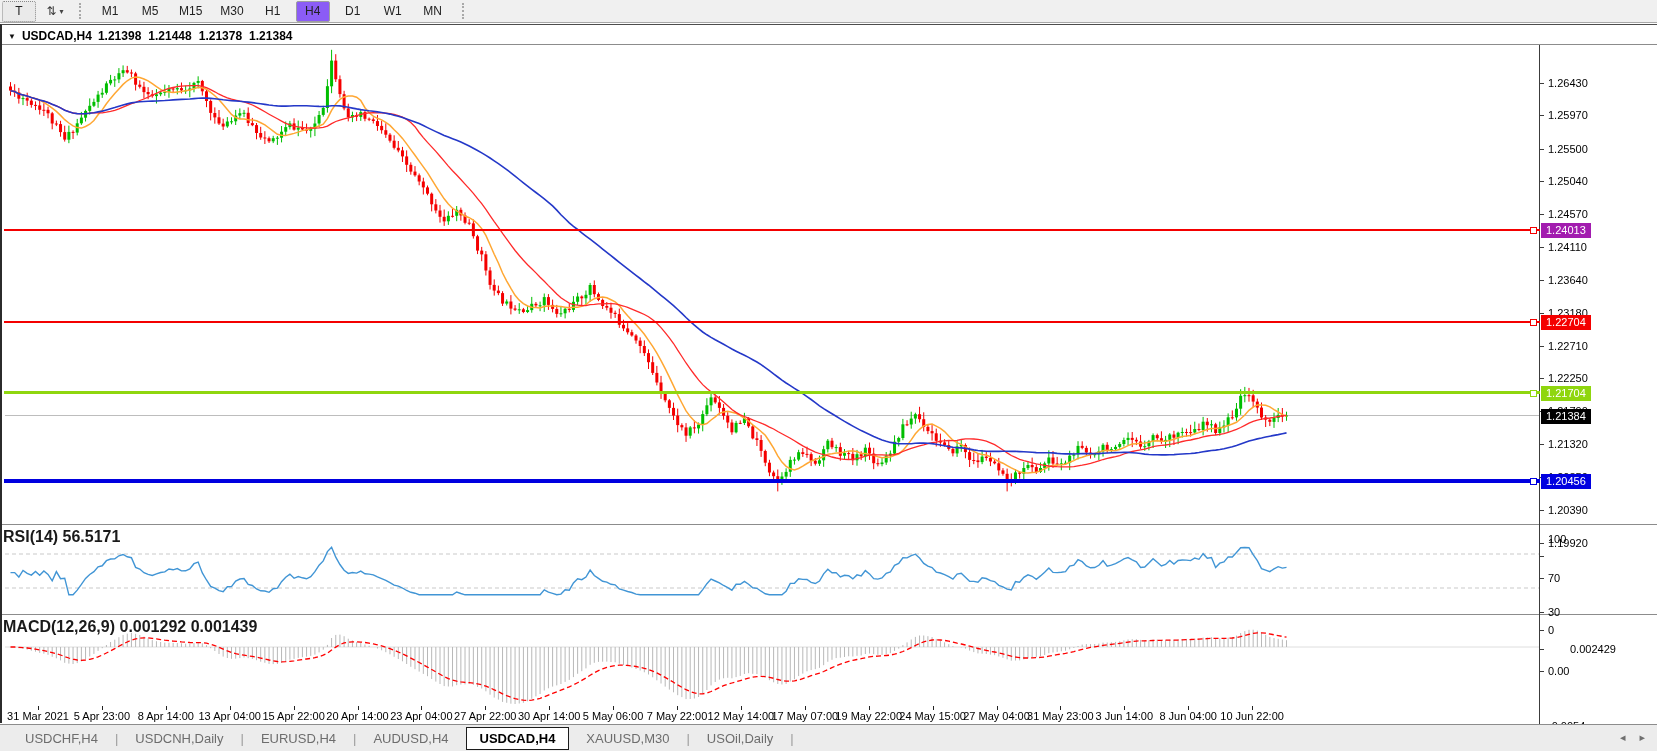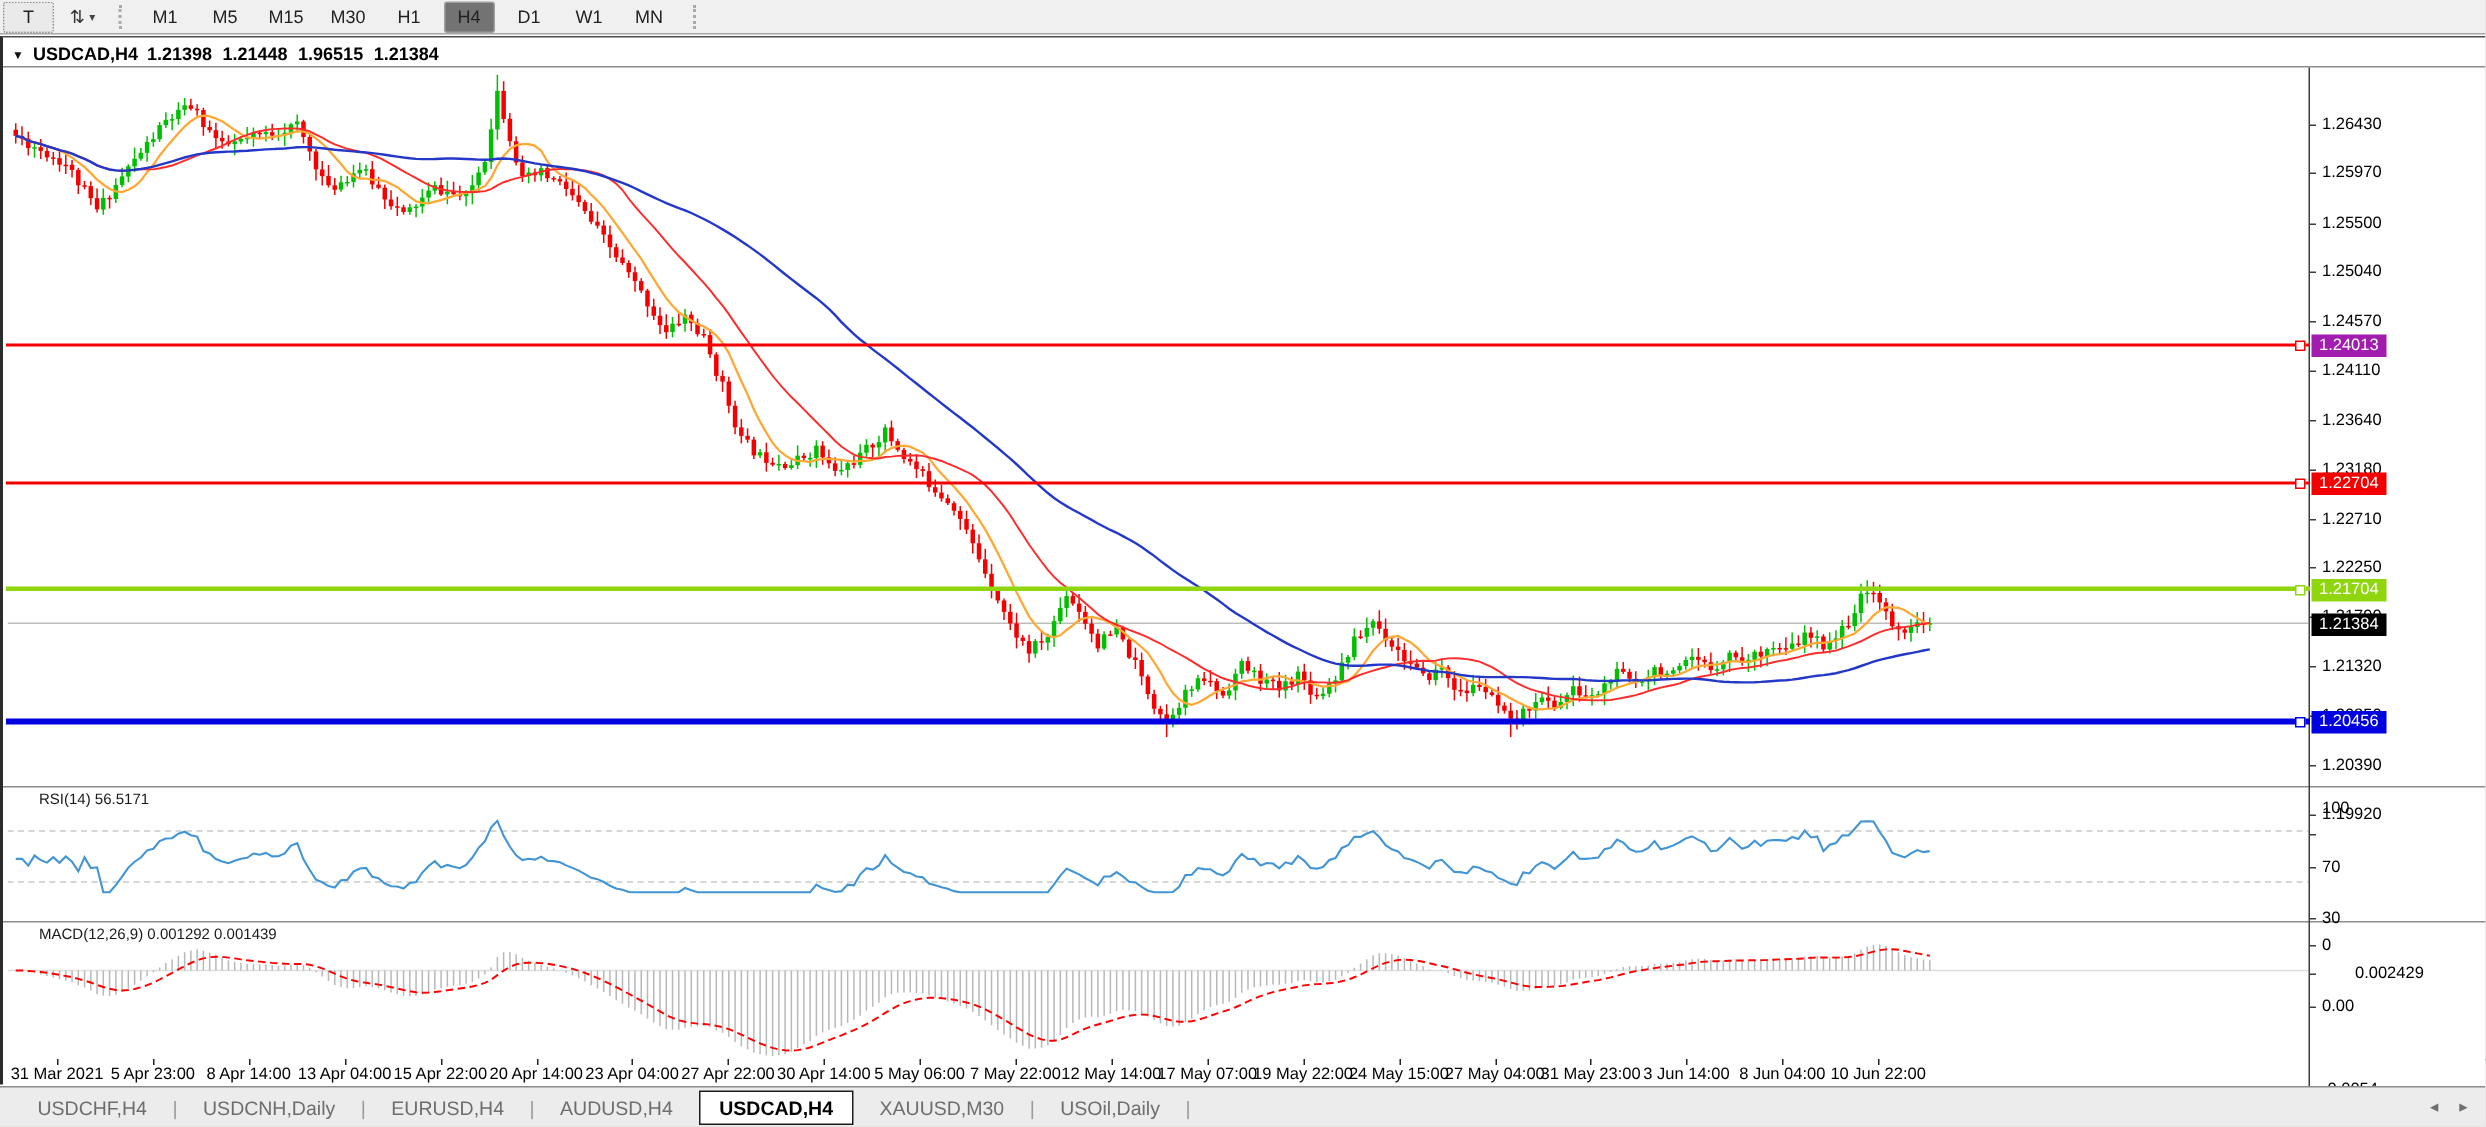--- a/index.html
+++ b/index.html
@@ -5,21 +5,21 @@
   html,body{margin:0;padding:0;background:#d4d0c8;}
   #app{position:relative;width:1657px;height:751px;background:#ffffff;
        font-family:"Liberation Sans","DejaVu Sans",sans-serif;overflow:hidden;
        -webkit-font-smoothing:antialiased;}
   
   #toolbar{position:absolute;left:0;top:0;width:1657px;height:23px;background:#f0f0f0;
            border-bottom:1px solid #a8a8a8;display:flex;align-items:center;gap:2px;padding-left:2px;box-sizing:border-box;}
   .tbtn{height:19px;min-width:22px;padding:0 5px;display:flex;align-items:center;justify-content:center;
         font-size:12px;color:#222;border:1px solid transparent;border-radius:2px;background:transparent;cursor:default;}
   .tbtn.boxed{border:1px dotted #8a8a8a;background:#eaeaea;}
-  .tbtn.active{background:#737373;border:1px solid #9f9f9f;}
+  .tbtn.active{background:#8b5cf6;border:1px solid #9f9f9f;}
   .caret{font-size:8px;color:#444;margin-left:3px;}
   .grip{width:5px;height:16px;border-left:2px dotted #a9a9a9;margin:0 5px;}
   .tficon{font-size:12px;color:#333;}
   
   #chartwin{position:absolute;left:0;top:24px;width:1657px;height:699px;background:#fff;
             border-top:1px solid #4d4d4d;border-left:2px solid #2b2b2b;box-sizing:border-box;}
   #title{position:absolute;left:6px;top:3px;height:16px;display:flex;align-items:center;gap:6px;
          font-size:12px;font-weight:700;color:#000;}
   #title .tri{font-size:8px;color:#111;}
   .hsep{position:absolute;left:0;width:1657px;height:0;border-top:1px solid #8c8c8c;}
@@ -27,21 +27,21 @@
   
   #axiscol{position:absolute;left:1538px;top:20px;width:119px;height:685px;}
   #axisline{position:absolute;left:1537px;top:20px;width:1px;height:681px;background:#3c3c3c;}
   .ptick{position:absolute;left:1538px;width:4px;height:1px;background:#3c3c3c;}
   .plabel{position:absolute;left:1545px;font-size:11px;color:#000;white-space:nowrap;}
   .tag{position:absolute;left:1539px;height:15px;line-height:15px;padding:0 5px;font-size:11px;
        color:#fff;white-space:nowrap;z-index:5;}
   .marker{position:absolute;width:5px;height:5px;background:#fff;z-index:4;}
   .hline{position:absolute;left:2px;width:1536px;z-index:2;}
   
-  .indlabel{position:absolute;left:24px;font-size:10px;font-weight:400;color:#1a1a1a;z-index:3;white-space:nowrap;}
+  .indlabel{position:absolute;left:1px;font-size:16px;font-weight:700;color:#1a1a1a;z-index:3;white-space:nowrap;}
   
   #timeaxis{position:absolute;left:0;top:681px;width:1657px;height:19px;background:#fff;}
   .ttick{position:absolute;top:0;width:1px;height:4px;background:#222;}
   .tlabel{position:absolute;top:4px;transform:translateX(-50%);font-size:11px;color:#000;white-space:nowrap;}
   
   #tabbar{position:absolute;left:0;top:724px;width:1657px;height:27px;background:#ececec;
           border-top:1px solid #8c8c8c;display:flex;align-items:center;padding-left:10px;box-sizing:border-box;}
   .tab{font-size:13px;color:#6d6d6d;padding:3px 15px;cursor:default;white-space:nowrap;}
   .tab.active{background:#ffffff;color:#000;font-weight:700;border:1px solid #1c1c1c;padding:3px 13px;}
   .tabsep{color:#9a9a9a;font-size:13px;}
@@ -73,21 +73,21 @@
     <div class="grip" style="margin-left:10px;"></div>
   </div>
 
   <div id="chartwin">
     <div id="title">
       <span class="tri">▼</span>
       <span>USDCAD,H4</span>
       <span style="font-weight:700;display:flex;gap:7px;">
         <span>1.21398</span>
         <span>1.21448</span>
-        <span>1.96515</span>
+        <span>1.21378</span>
         <span>1.21384</span>
       </span>
     </div>
 
     <div class="hsep" style="top:19px;"></div>
 
     <svg id="mainsvg" class="layer" width="1534" height="479" viewBox="3 44 1534 479" style="top:20px;">
         <line x1="3" y1="414.5" x2="1537" y2="414.5" stroke="#bdbdbd" stroke-width="1"></line>
         <line x1="8.5" y1="81.1" x2="8.5" y2="94.6" stroke="#f40000" stroke-width="1"></line>
         <rect x="7.00" y="85.5" width="3" height="4.1" fill="#f40000"></rect>

